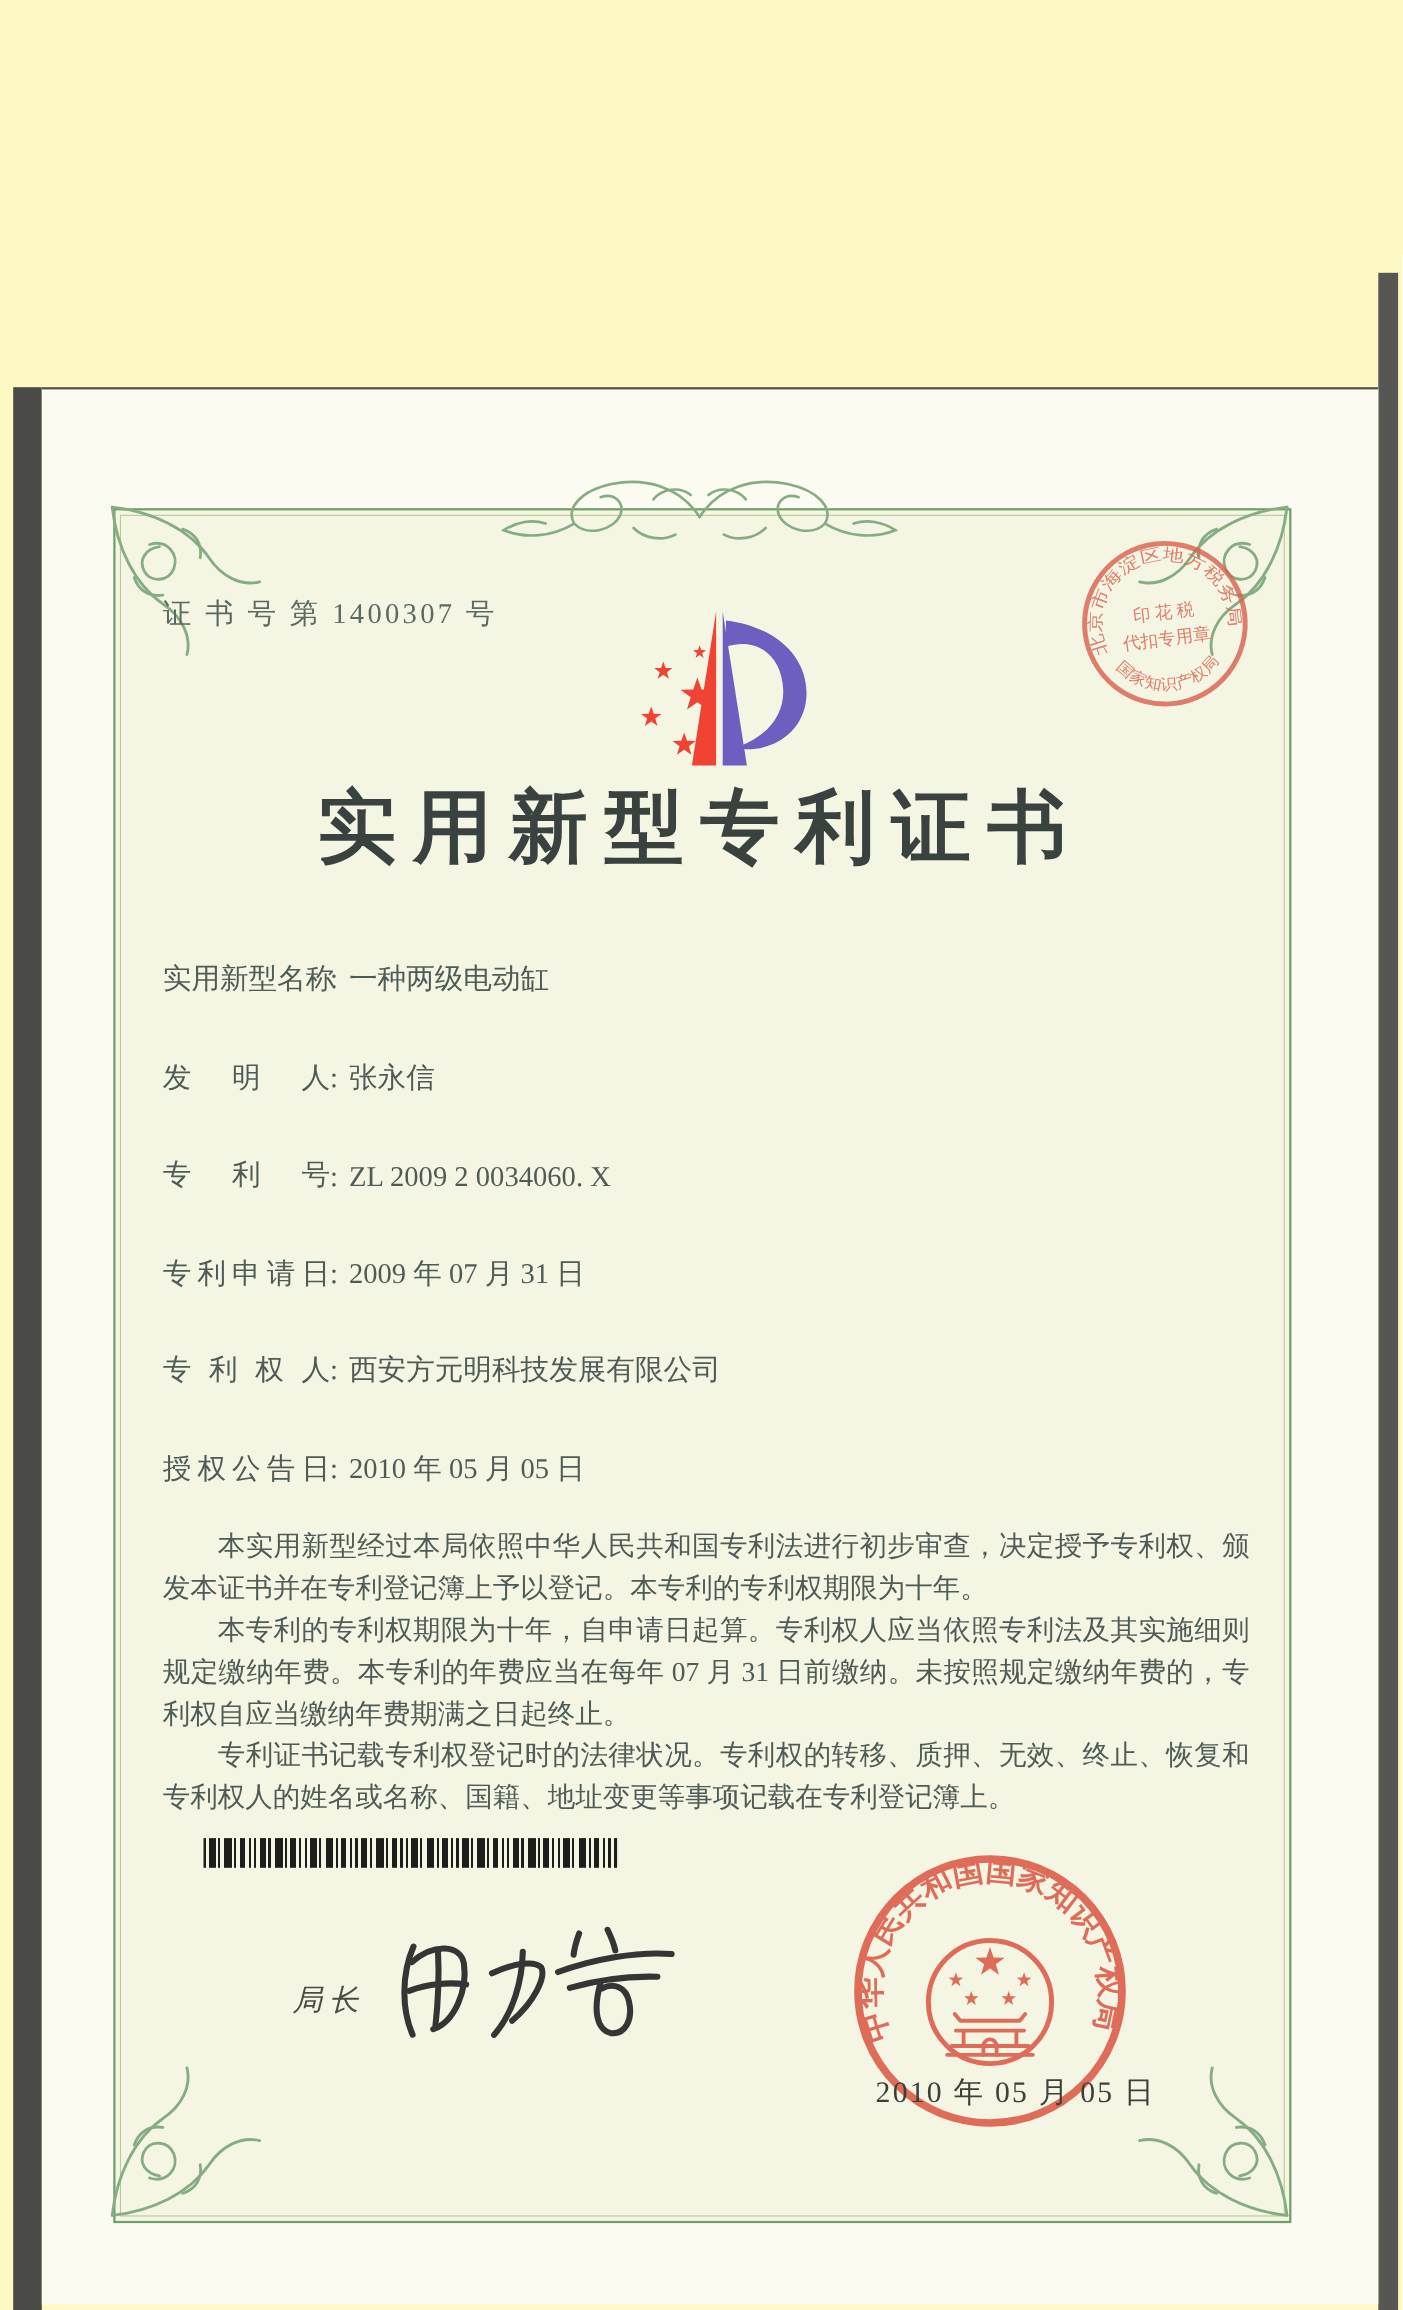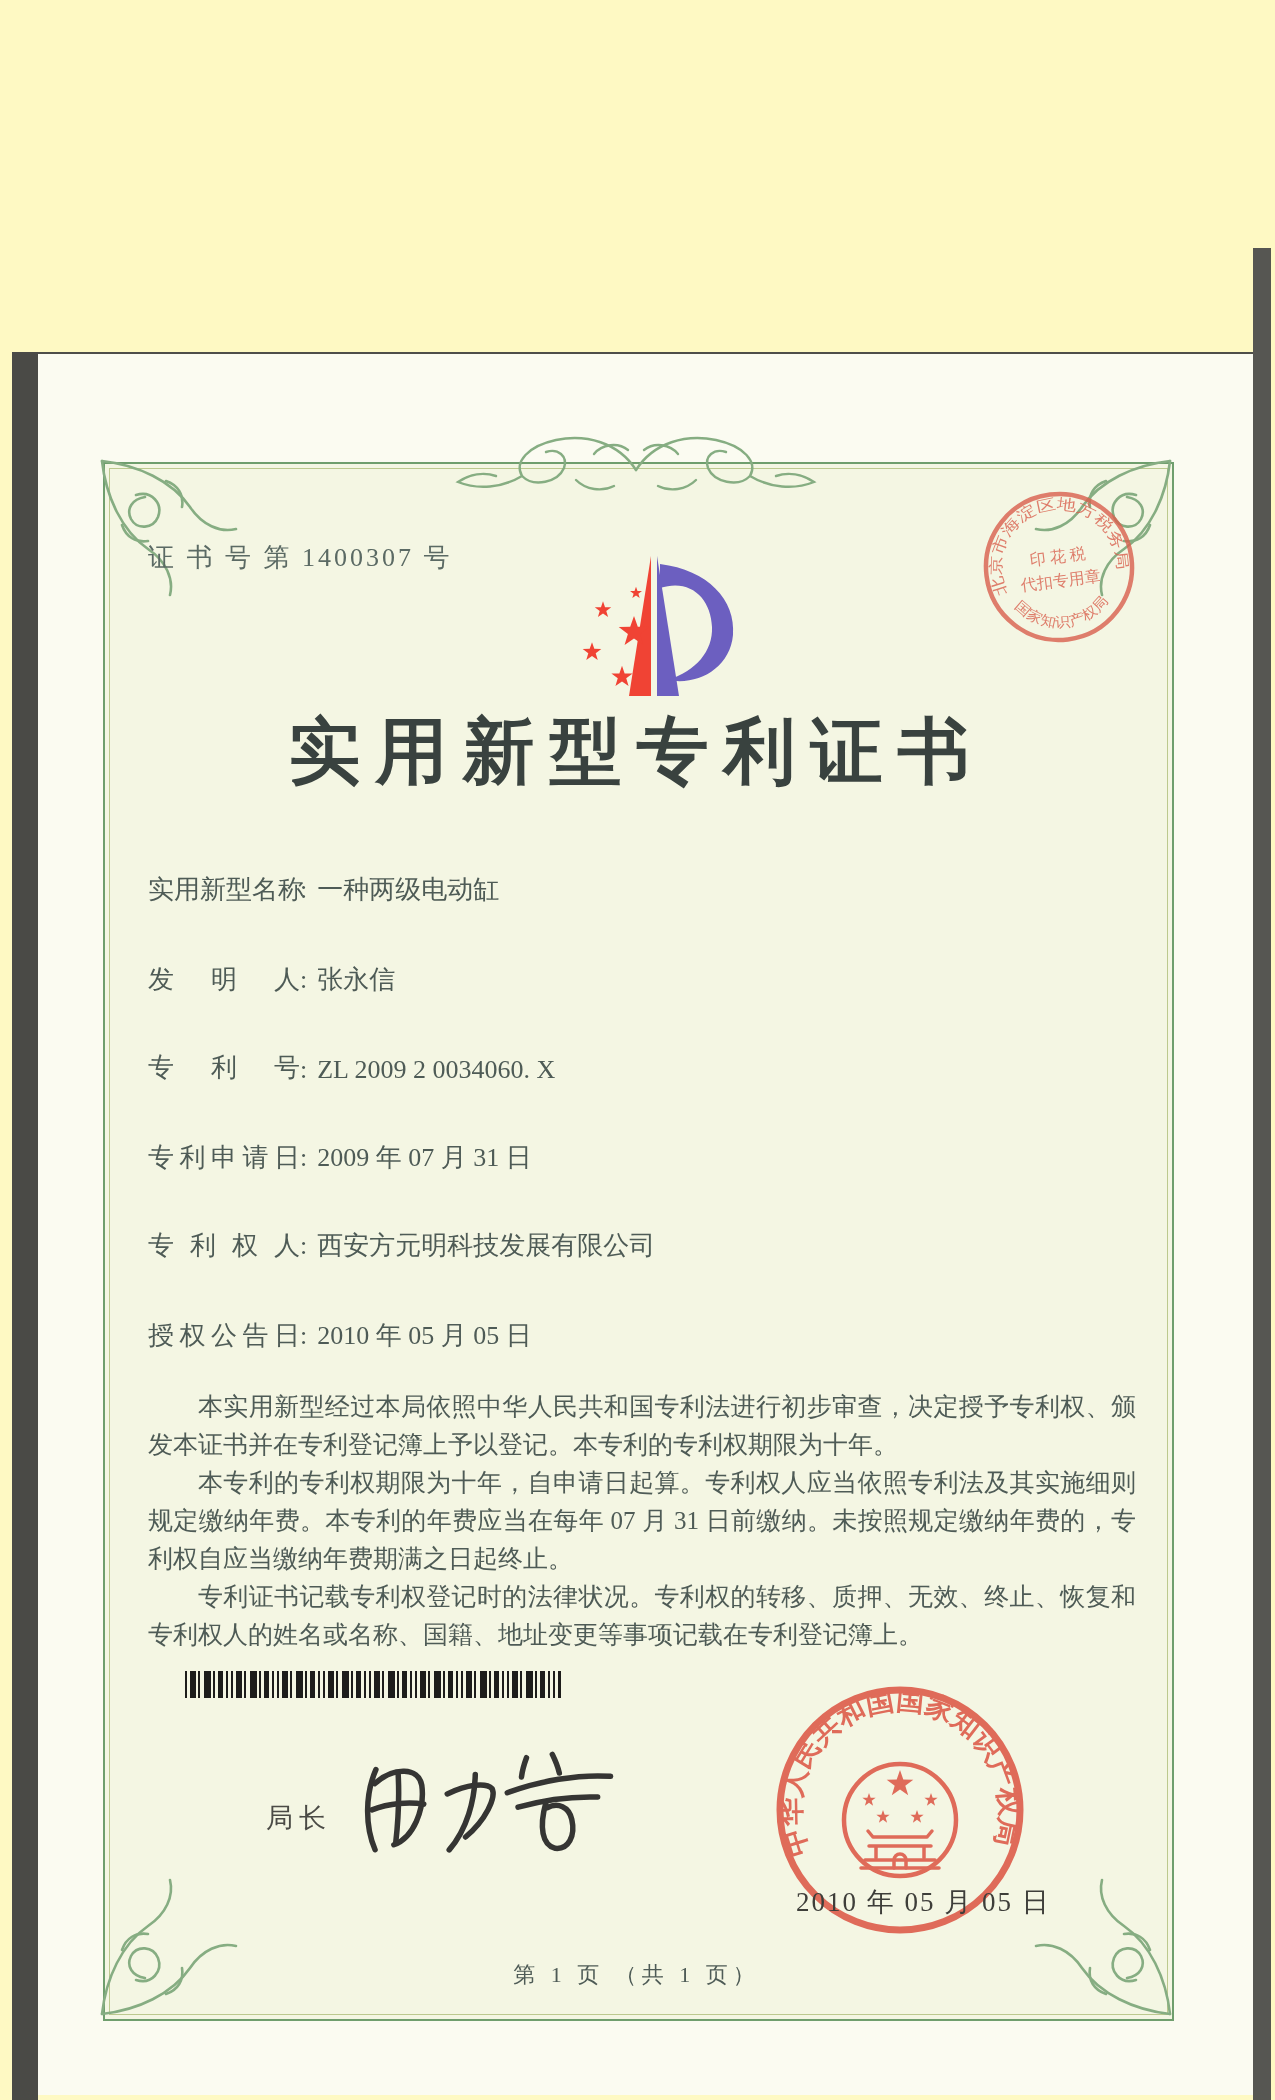--- a/index.html
+++ b/index.html
@@ -43,21 +43,21 @@
   .barcode{position:absolute;left:185px;top:1671px;width:376px;height:27px;
     background:repeating-linear-gradient(90deg,
       #1d1d1b 0 2px,transparent 2px 5px,
       #1d1d1b 5px 11px,transparent 11px 13px,
       #1d1d1b 13px 15px,transparent 15px 19px,
       #1d1d1b 19px 26px,transparent 26px 28px,
       #1d1d1b 28px 30px,transparent 30px 33px,
       #1d1d1b 33px 38px,transparent 38px 41px,
       #1d1d1b 41px 43px,transparent 43px 46px);}
 
-  .sig-title{position:absolute;left:266px;top:1800px;font-size:27px;color:#4b4b46;letter-spacing:6px;}
+  .sig-title{position:absolute;left:266px;top:1800px;font-size:27px;color:#4b4b46;letter-spacing:6px;font-style:italic;}
   .signature{position:absolute;left:348px;top:1748px;transform:rotate(-3deg);}
 
   .big-seal{position:absolute;left:770px;top:1680px;opacity:.88;}
   .seal-date{position:absolute;left:796px;top:1884px;font-size:27px;color:#3e3e3a;letter-spacing:2px;white-space:nowrap;}
 
   .tax-stamp{position:absolute;left:978px;top:486px;opacity:.8;transform:rotate(-7deg);}
 
   .footer{position:absolute;left:103px;top:1960px;width:1067px;text-align:center;
           font-size:22px;letter-spacing:5px;color:#4e5b56;}
 </style>
@@ -212,15 +212,14 @@
       <g fill="none" stroke-width="3.5" stroke-linecap="round">
         <path d="M103,157 h54 M103,157 l-5,-6 M157,157 l5,-6"></path>
         <path d="M99,166 h62 M106,166 v12 M154,166 v12"></path>
         <path d="M95,180 h70 M91,188 h78"></path>
         <path d="M124,188 v-8 a6,6 0 0 1 12,0 v8"></path>
       </g>
     </g>
   </svg>
   <div class="seal-date">2010 年 05 月 05 日</div>
 
-  <div class="footer">第 1 页 （共 1 页）</div>
 
 </div>
 
 </body></html>

